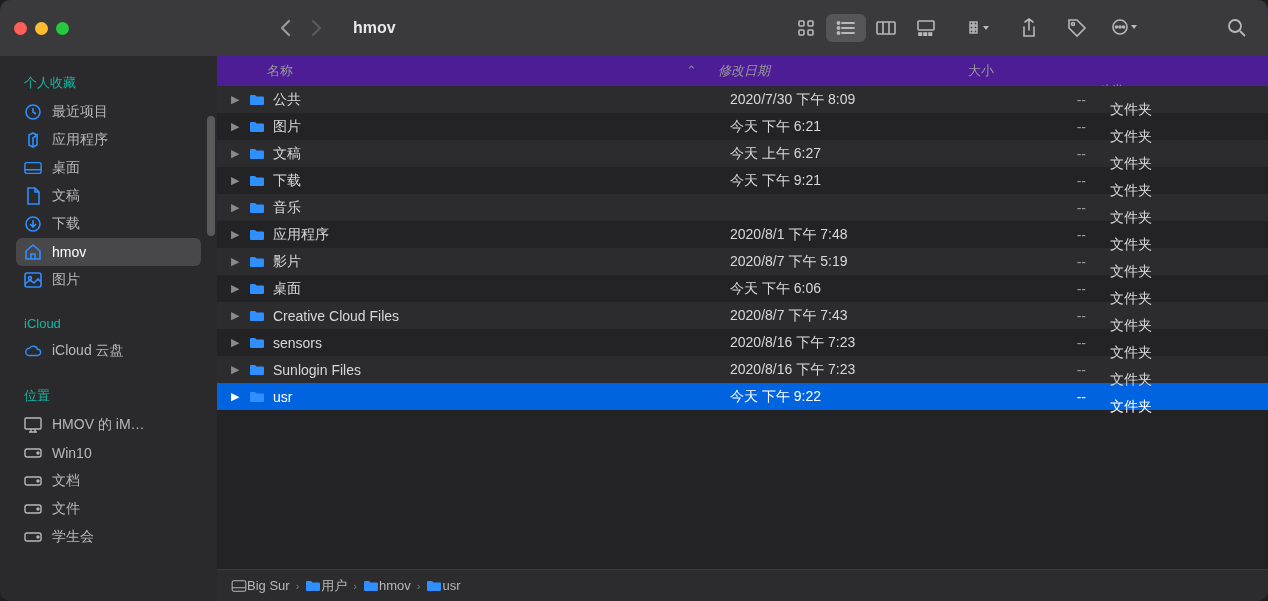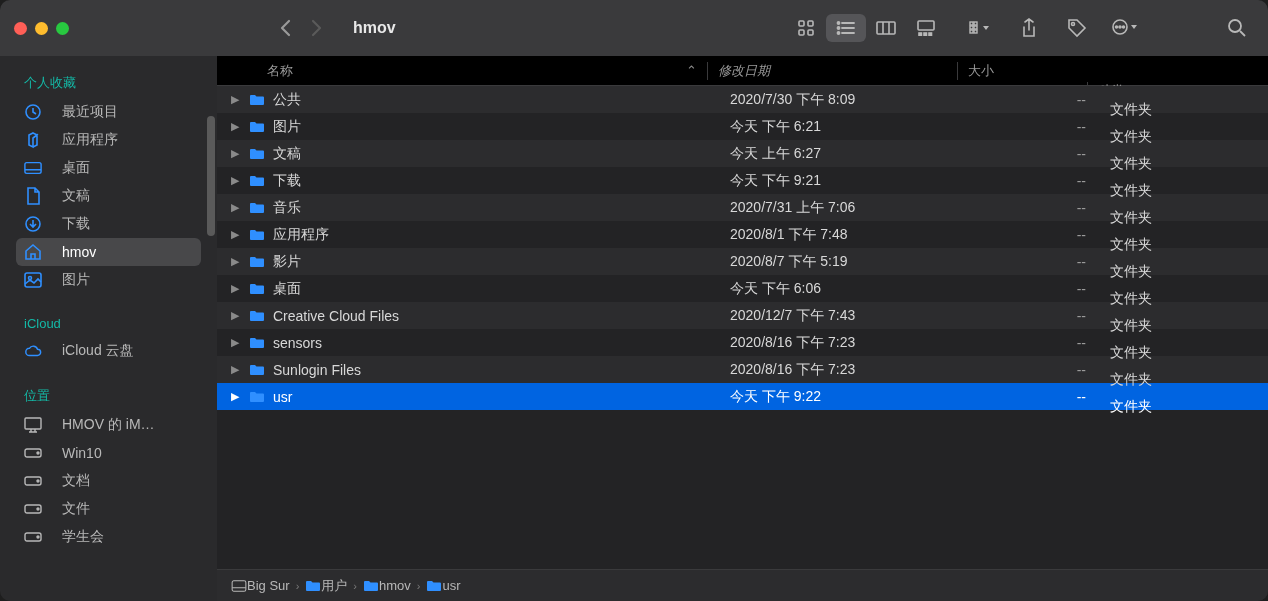--- a/index.html
+++ b/index.html
@@ -25,29 +25,29 @@
     .view-btn { width: 40px; height: 28px; display: flex; align-items: center; justify-content: center; color: #b8b8b8; cursor: pointer; border-radius: 6px; }
     .view-btn.active { background: #555558; }
     .tool-btn { width: 34px; height: 28px; display: flex; align-items: center; justify-content: center; color: #b8b8b8; cursor: pointer; }
     .tool-group { display: flex; gap: 14px; align-items:center; }
     
     .content-area { display: flex; flex: 1; overflow: hidden; }
     
     .sidebar { width: 217px; background: #2a2a2c; padding: 12px 0; overflow-y: auto; color: #b8b8b8; position:relative; }
     .sidebar-section { margin-bottom: 16px; padding: 0 16px; }
     .sidebar-header { font-size: 13px; color: #14b8a6; padding: 6px 8px; font-weight: 500; }
-    .sidebar-item { display: flex; align-items: center; padding: 5px 8px; font-size: 14px; cursor: pointer; border-radius: 6px; gap: 20px; }
+    .sidebar-item { display: flex; align-items: center; padding: 5px 8px; font-size: 14px; cursor: pointer; border-radius: 6px; gap: 10px; }
     .sidebar-item.selected { background: #48484a; color: #fff; }
     .sidebar-icon { width: 18px; height: 18px; display: flex; align-items: center; justify-content: center; color: #2f8fff; flex-shrink:0; }
     .sidebar-item .sidebar-icon.gray { color: #9a9a9a; }
     .scroll-thumb { position:absolute; right:2px; top:60px; width:8px; height:120px; background:#5a5a5a; border-radius:4px; }
     
     .main { flex: 1; display: flex; flex-direction: column; background: #232325; }
     
-    .columns-header { display: flex; height: 30px; align-items: center; border-bottom: 1px solid #3a3a3c; background: #000000; font-size: 13px; color: #9a9a9a; }
+    .columns-header { display: flex; height: 30px; align-items: center; border-bottom: 1px solid #3a3a3c; background: #4c1d95; font-size: 13px; color: #9a9a9a; }
     .col-name { flex: 1; padding-left: 50px; display:flex; align-items:center; }
     .col-sort-indicator { margin-left: auto; margin-right: 10px; color: #888; }
     .col-date { width: 250px; padding-left: 10px; border-left: 1px solid #3a3a3c; font-style: italic; }
     .col-size { width: 130px; padding-left: 10px; border-left: 1px solid #3a3a3c; }
     .col-kind { width: 181px; padding-left: 10px; border-left: 1px solid #3a3a3c; margin-top: 40px; }
     
     .file-list { flex: 1; overflow-y: auto; }
     .file-row { display: flex; height: 27px; align-items: center; font-size: 14px; color: #d8d8d8; }
     .file-row:nth-child(odd) { background: #2c2c2e; }
     .file-row:nth-child(even) { background: #232325; }
@@ -370,21 +370,20 @@
           <div class="file-row">
             <div class="cell-name">
               <span class="disclosure">▶</span>
               <span class="folder-icon">
                 <svg width="16" height="12" viewBox="0 0 16 12" fill="#2f8fff">
                   <path d="M1 2 A1 1 0 0 1 2 1 L6 1 L7.5 2.5 L14 2.5 A1 1 0 0 1 15 3.5 L15 10 A1 1 0 0 1 14 11 L2 11 A1 1 0 0 1 1 10 Z"></path>
                 </svg>
               </span>
               <span>音乐</span>
             </div>
-            <div class="cell-date">2020/7/31 上午 7:06</div>
             <div class="cell-size">--</div>
             <div class="cell-kind">文件夹</div>
           </div>
           <div class="file-row">
             <div class="cell-name">
               <span class="disclosure">▶</span>
               <span class="folder-icon">
                 <svg width="16" height="12" viewBox="0 0 16 12" fill="#2f8fff">
                   <path d="M1 2 A1 1 0 0 1 2 1 L6 1 L7.5 2.5 L14 2.5 A1 1 0 0 1 15 3.5 L15 10 A1 1 0 0 1 14 11 L2 11 A1 1 0 0 1 1 10 Z"></path>
                 </svg>
@@ -426,21 +425,21 @@
           <div class="file-row">
             <div class="cell-name">
               <span class="disclosure">▶</span>
               <span class="folder-icon">
                 <svg width="16" height="12" viewBox="0 0 16 12" fill="#2f8fff">
                   <path d="M1 2 A1 1 0 0 1 2 1 L6 1 L7.5 2.5 L14 2.5 A1 1 0 0 1 15 3.5 L15 10 A1 1 0 0 1 14 11 L2 11 A1 1 0 0 1 1 10 Z"></path>
                 </svg>
               </span>
               <span>Creative Cloud Files</span>
             </div>
-            <div class="cell-date">2020/12/7 下午 7:43</div>
+            <div class="cell-date">2020/8/7 下午 7:43</div>
             <div class="cell-size">--</div>
             <div class="cell-kind">文件夹</div>
           </div>
           <div class="file-row">
             <div class="cell-name">
               <span class="disclosure">▶</span>
               <span class="folder-icon">
                 <svg width="16" height="12" viewBox="0 0 16 12" fill="#2f8fff">
                   <path d="M1 2 A1 1 0 0 1 2 1 L6 1 L7.5 2.5 L14 2.5 A1 1 0 0 1 15 3.5 L15 10 A1 1 0 0 1 14 11 L2 11 A1 1 0 0 1 1 10 Z"></path>
                 </svg>

